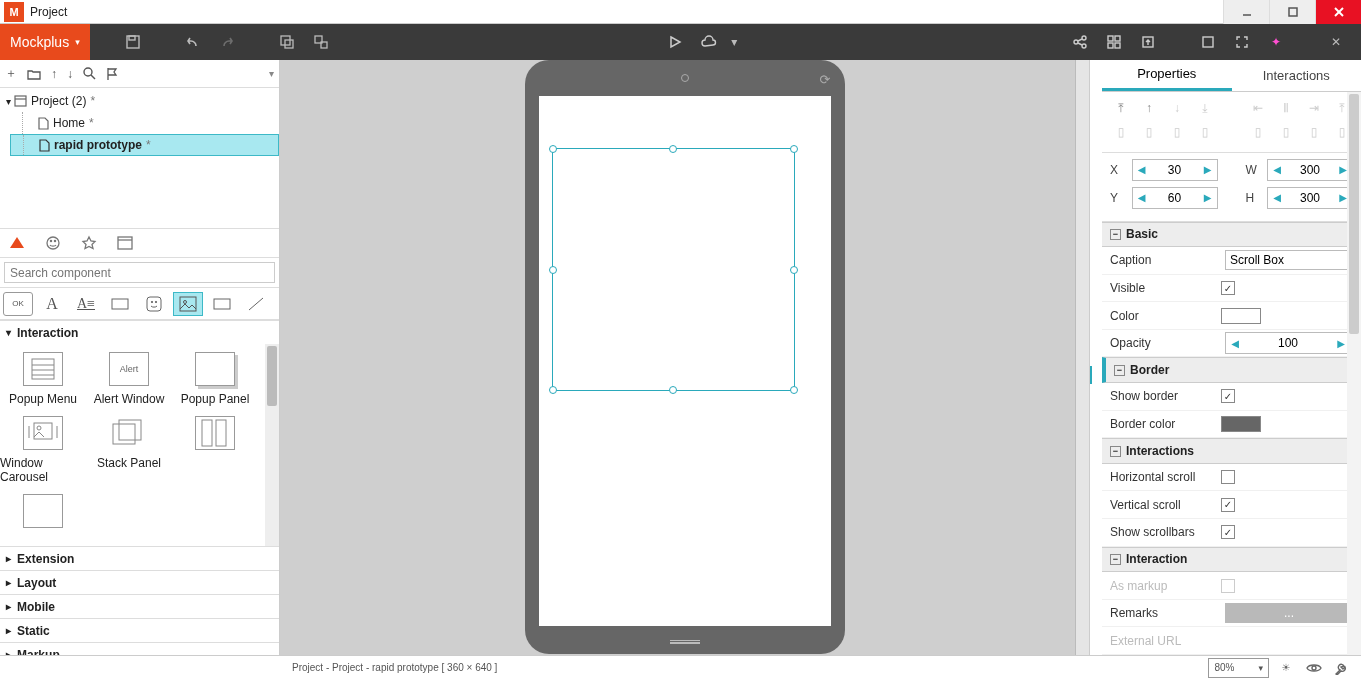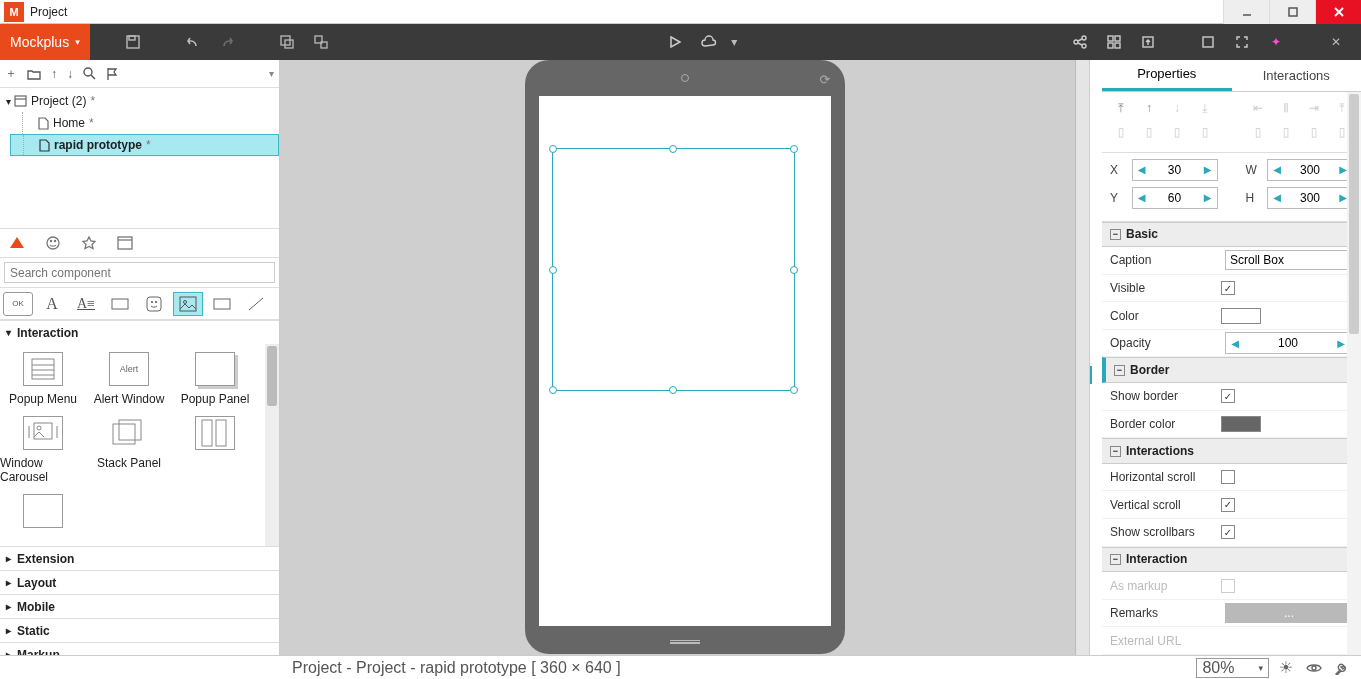--- a/index.html
+++ b/index.html
@@ -103,21 +103,21 @@
 .prop-row.disabled .plabel{ color:#bbb;}
 .checkbox { width:14px; height:14px; border:1px solid #888; display:flex; align-items:center; justify-content:center; font-size:10px; color:#333; cursor:pointer;}
 .color-swatch{ width:40px; height:16px; border:1px solid #888; background:#fff; cursor:pointer;}
 .color-swatch.gray{ background:#666;}
 .prop-input{ width:128px; height:20px; border:1px solid #bbb; padding:0 4px; font-size:12px;margin-left:42px;}
 .remarks-btn{ width:128px; height:20px; background:#b9b9b9; color:#fff; display:flex; align-items:center; justify-content:center; cursor:pointer;}
 .prop-scroll{ position:absolute; right:0; top:32px; bottom:0; width:14px; background:#f3f3f3;}
 .prop-scroll .thumb{ position:absolute; left:2px; right:2px; top:2px; height:240px; background:#ccc; border-radius:2px;}
 
 
-.statusbar { height: 24px; border-top: 1px solid #ccc; display: flex; align-items: center; padding: 0 8px; font-size: 16px; color: #555; }
+.statusbar { height: 24px; border-top: 1px solid #ccc; display: flex; align-items: center; padding: 0 8px; font-size: 10px; color: #555; }
 .statusbar .path { margin-left: 284px; }
 .status-right{ margin-left:auto; display:flex; align-items:center; gap:6px;}
 .zoom-select{ border:1px solid #999; height:20px; display:flex; align-items:center; padding:0 5px; gap:24px; cursor:pointer;}
 .zoom-select::after{content:"▾"; font-size:9px;}
 .sbicon{ width:22px; height:20px; display:flex; align-items:center; justify-content:center; color:#666; cursor:pointer;}
 
 svg { display:block; }
 </style>
 </head>
 <body>

